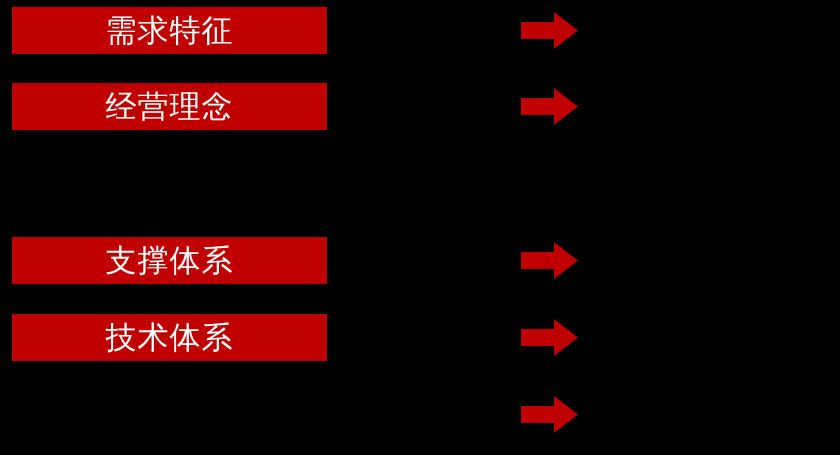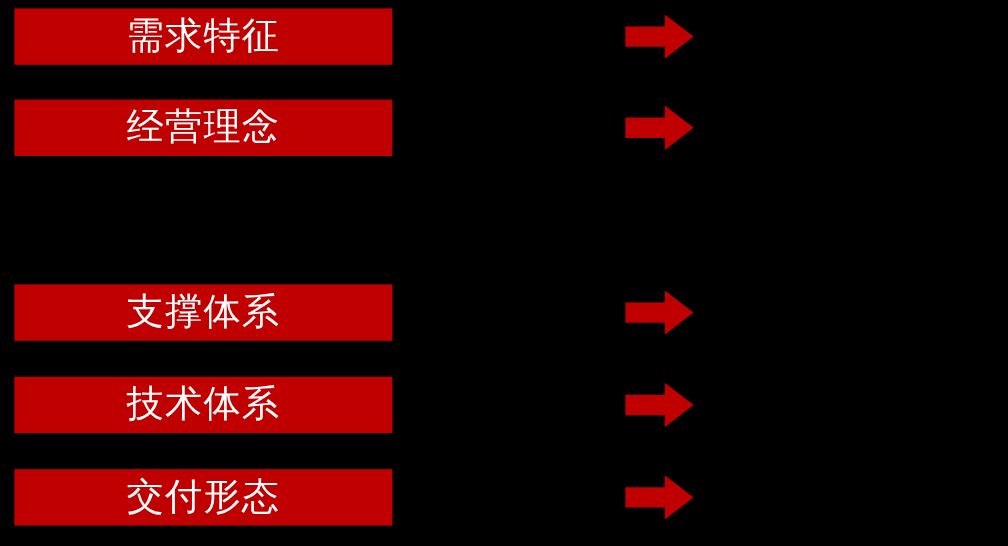--- a/index.html
+++ b/index.html
@@ -103,23 +103,20 @@
       <span class="bar-label">技术体系</span>
     </div>
     <div class="arrow">
       <svg viewBox="0 0 57 37" xmlns="http://www.w3.org/2000/svg" aria-hidden="true">
         <polygon points="0,10 33,10 33,0 57,18.5 33,37 33,27 0,27" fill="#C00000"></polygon>
       </svg>
     </div>
   </div>
 
   <div class="row" style="top:391px;">
-    <div class="bar">
-      <span class="bar-label">交付形态</span>
-    </div>
     <div class="arrow">
       <svg viewBox="0 0 57 37" xmlns="http://www.w3.org/2000/svg" aria-hidden="true">
         <polygon points="0,10 33,10 33,0 57,18.5 33,37 33,27 0,27" fill="#C00000"></polygon>
       </svg>
     </div>
   </div>
 
 </div>
 
 </body></html>

